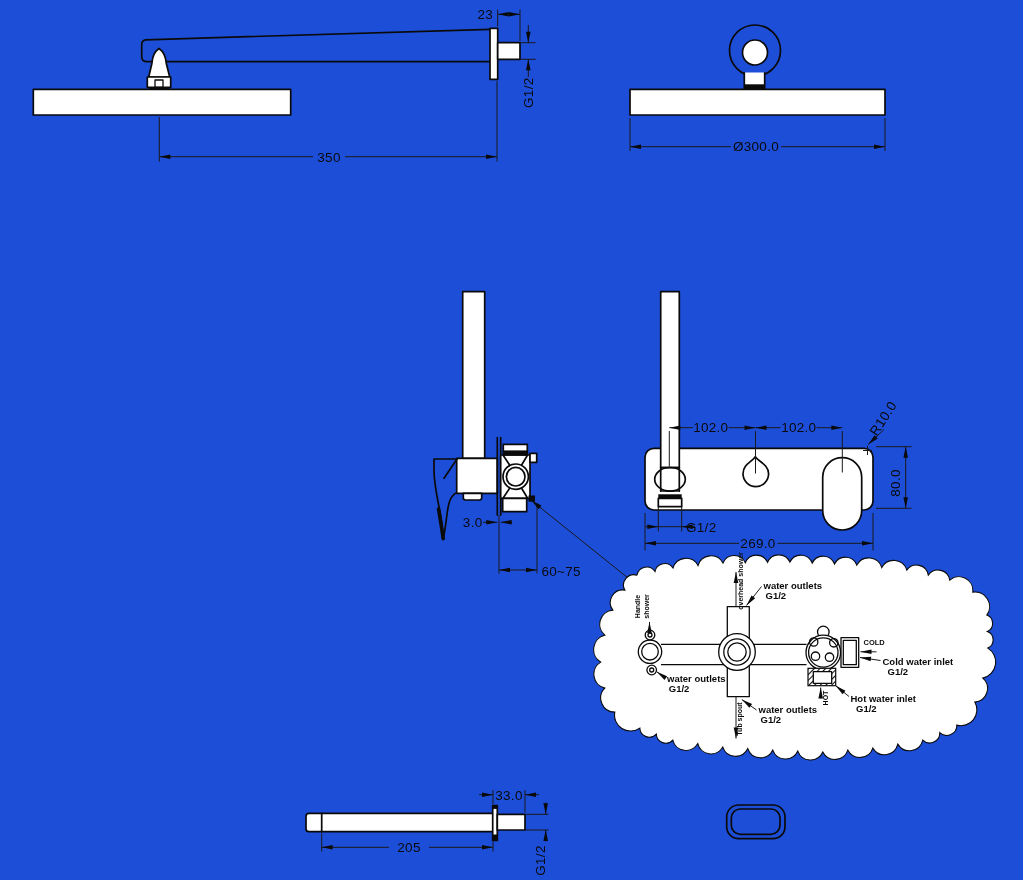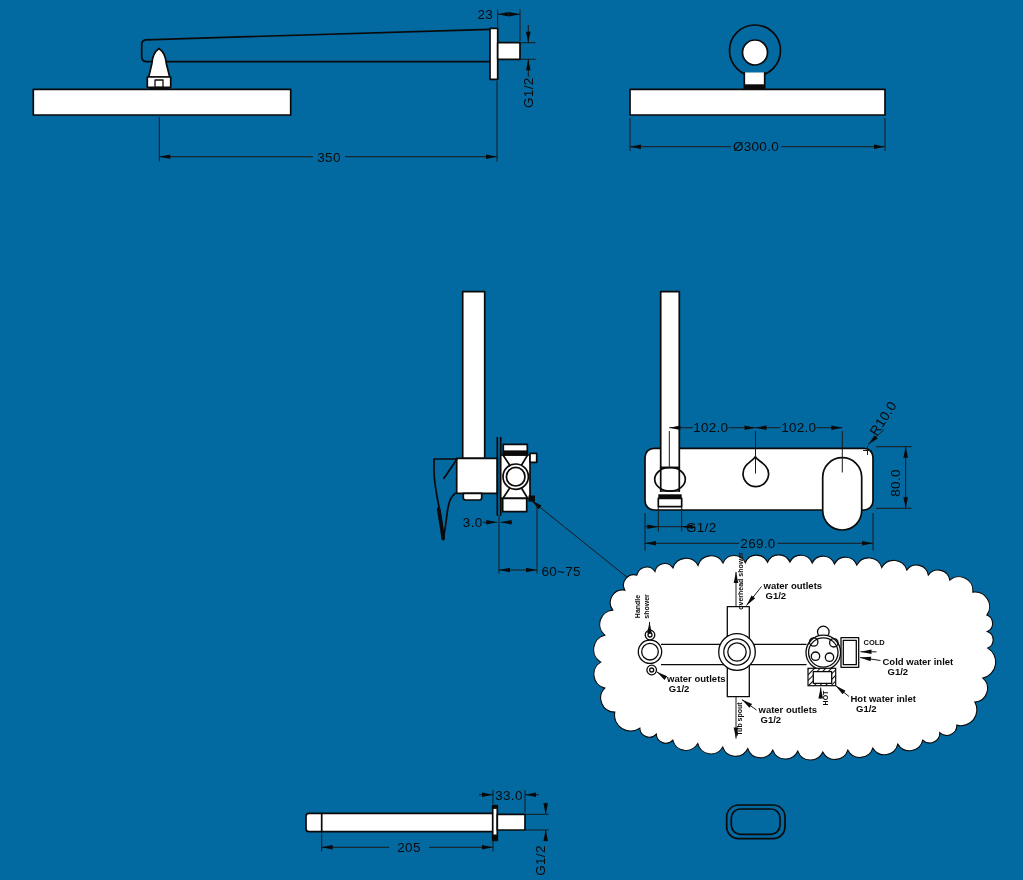--- a/index.html
+++ b/index.html
@@ -1,16 +1,16 @@
 <!DOCTYPE html>
 <html><head>
 <meta charset="utf-8">
 <style>
 html,body{margin:0;padding:0;background:#fff;}
-#page{width:1023px;height:880px;position:relative;background:#0369a1;overflow:hidden;}
+#page{width:1023px;height:880px;position:relative;background:#1d4ed8;overflow:hidden;}
 svg{position:absolute;left:0;top:0;}
 .obj{stroke:#0a0a0a;stroke-width:1.7;fill:none;stroke-linejoin:round;stroke-linecap:round;}
 .objw{stroke:#0a0a0a;stroke-width:1.7;fill:#fff;stroke-linejoin:round;}
 .med{stroke:#0a0a0a;stroke-width:1.3;fill:none;stroke-linejoin:round;}
 .medw{stroke:#0a0a0a;stroke-width:1.3;fill:#fff;stroke-linejoin:round;}
 .thin{stroke:#1a1a1a;stroke-width:1;fill:none;}
 .blk{fill:#0a0a0a;stroke:none;}
 text{font-family:"Liberation Sans",sans-serif;fill:#0a0a0a;}
 .dimtxt{font-size:13.5px;letter-spacing:.3px;}
 .lbl{font-size:9.5px;font-weight:bold;}

